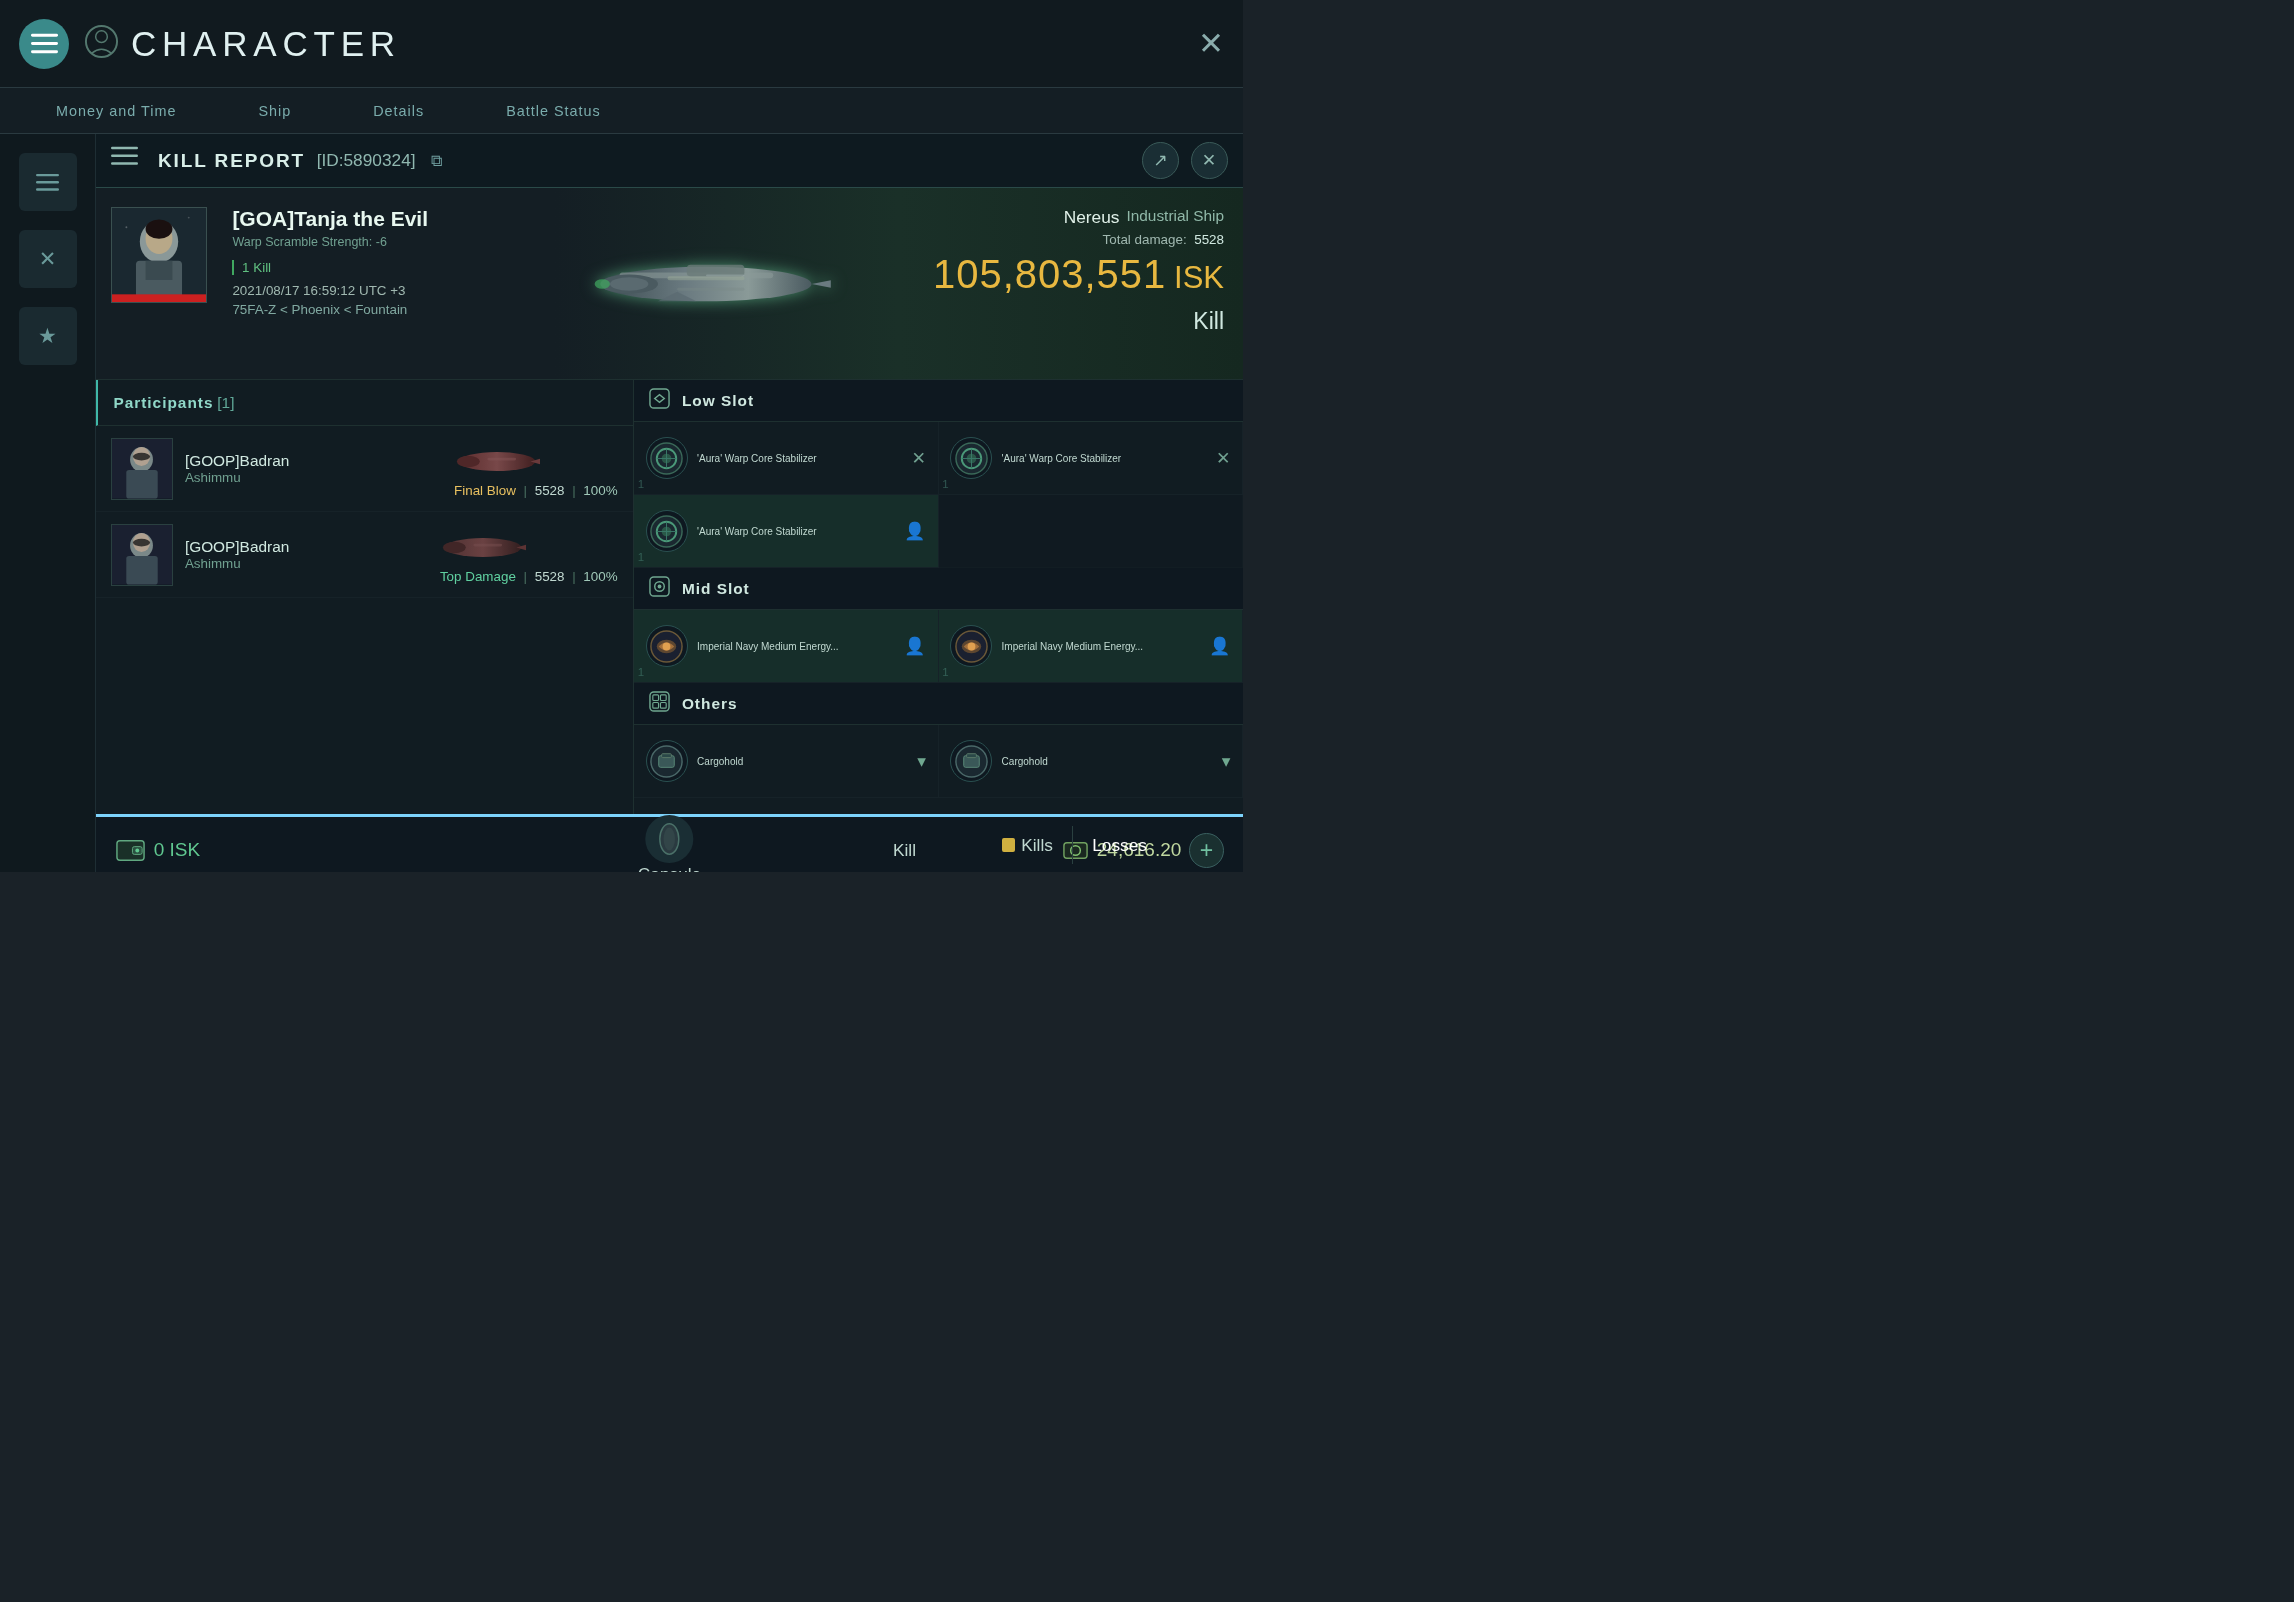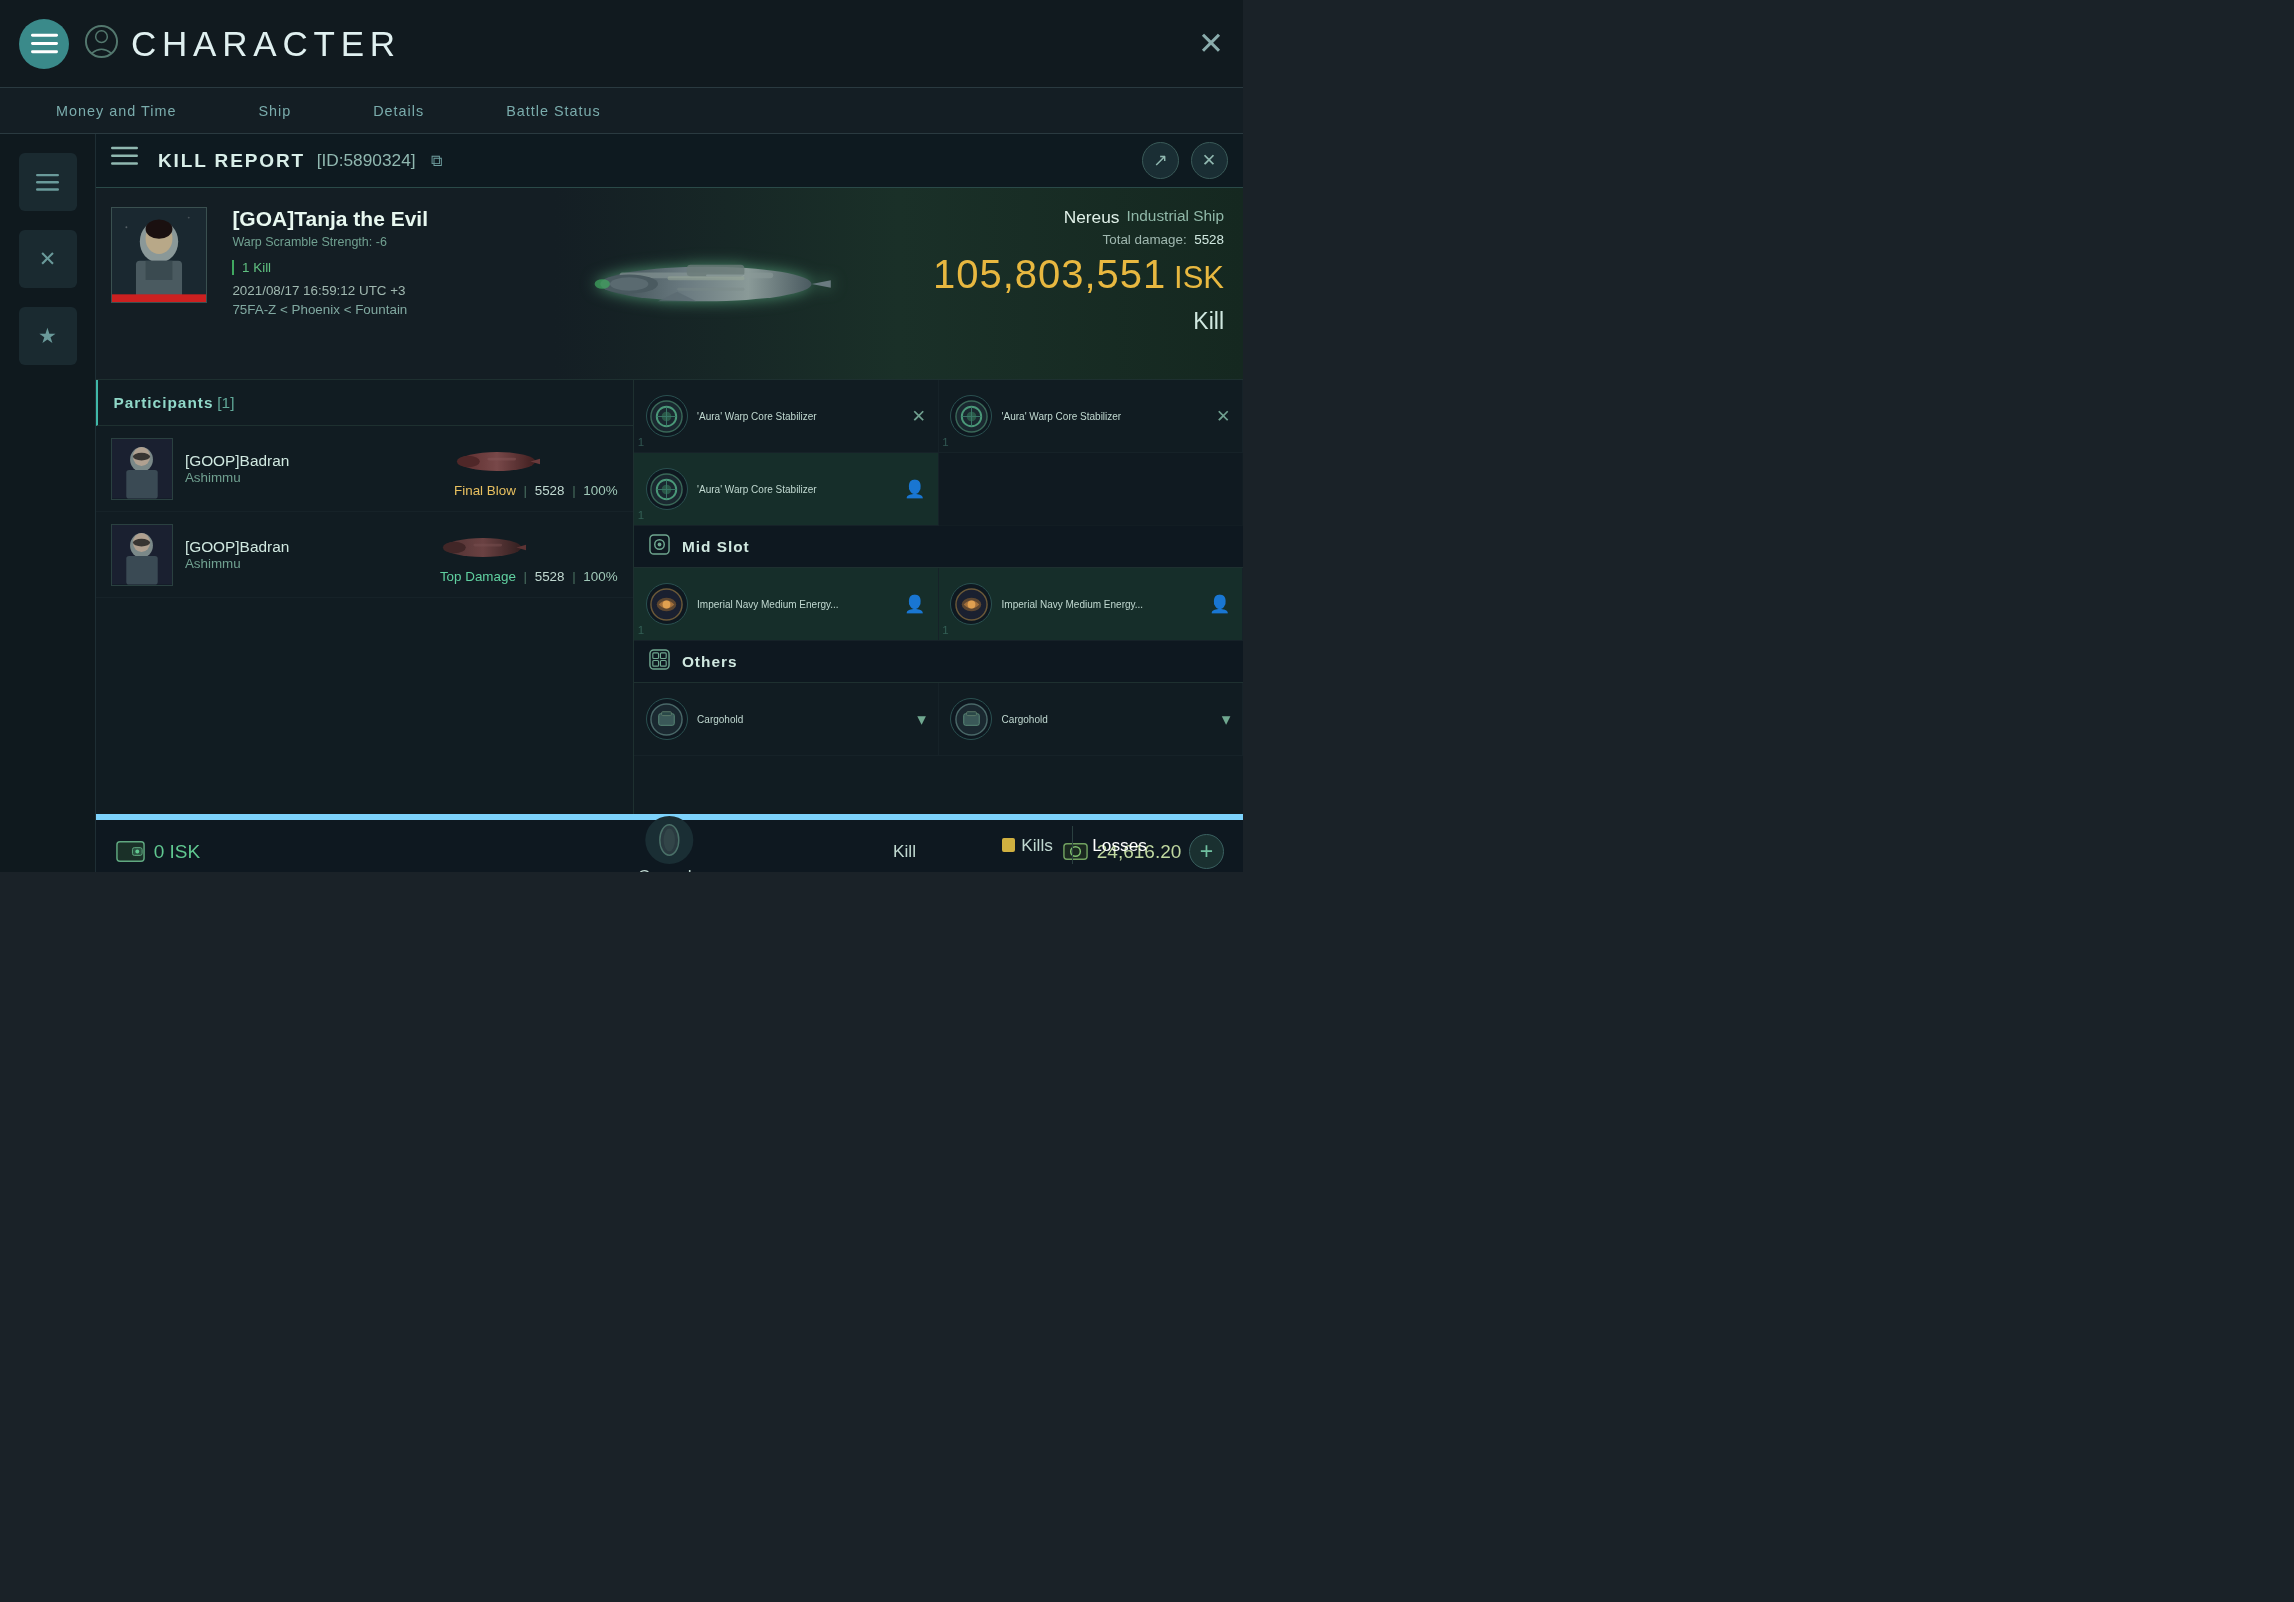--- a/index.html
+++ b/index.html
@@ -374,21 +374,21 @@
       cursor: pointer;
     }
 
     
     .bottom-bar {
       height: 69px;
       background: #0e1820;
       display: flex;
       align-items: center;
       padding: 0 19px;
-      border-top: 6px solid #7dd3fc;
+      border-top: 3px solid #7dd3fc;
       gap: 19px;
       position: absolute;
       bottom: 0; left: 0; right: 0;
     }
     .bottom-isk { font-size: 19px; color: #60c890; }
     .bottom-capsule {
       position: absolute;
       left: 50%; transform: translateX(-50%);
       text-align: center;
     }
@@ -666,20 +666,29 @@
                 <span class="stat-num">5528</span>
                 <span style="color:#4a7060">|</span>
                 <span class="stat-pct">100%</span>
               </div>
             </div>
           </div>
         </div>
 
         <div class="slots-panel">
 
+          <div class="slot-section-header">
+            <span class="slot-section-icon">
+              <svg width="21" height="21" viewBox="0 0 22 22" fill="none">
+                <rect x="1" y="1" width="20" height="20" rx="4" stroke="#70a890" stroke-width="1.5" fill="none"></rect>
+                <path d="M6 11 L11 7 L16 11 L11 15 Z" stroke="#70a890" stroke-width="1.5" fill="none"></path>
+              </svg>
+            </span>
+            <span class="slot-section-title">Low Slot</span>
+          </div>
 
           <div class="slot-items-row">
             <div class="slot-item">
               <span class="slot-item-num">1</span>
               <div class="slot-item-icon">
                 <svg width="35" height="35" viewBox="0 0 36 36">
                   <circle cx="18" cy="18" r="16" fill="#1a2830" stroke="#3a6858" stroke-width="1.5"></circle>
                   <circle cx="18" cy="18" r="10" fill="none" stroke="#4a9878" stroke-width="2"></circle>
                   <circle cx="18" cy="18" r="5" fill="#2a5848"></circle>
                   <path d="M18 8 L18 28 M8 18 L28 18" stroke="#3a7868" stroke-width="1"></path>

